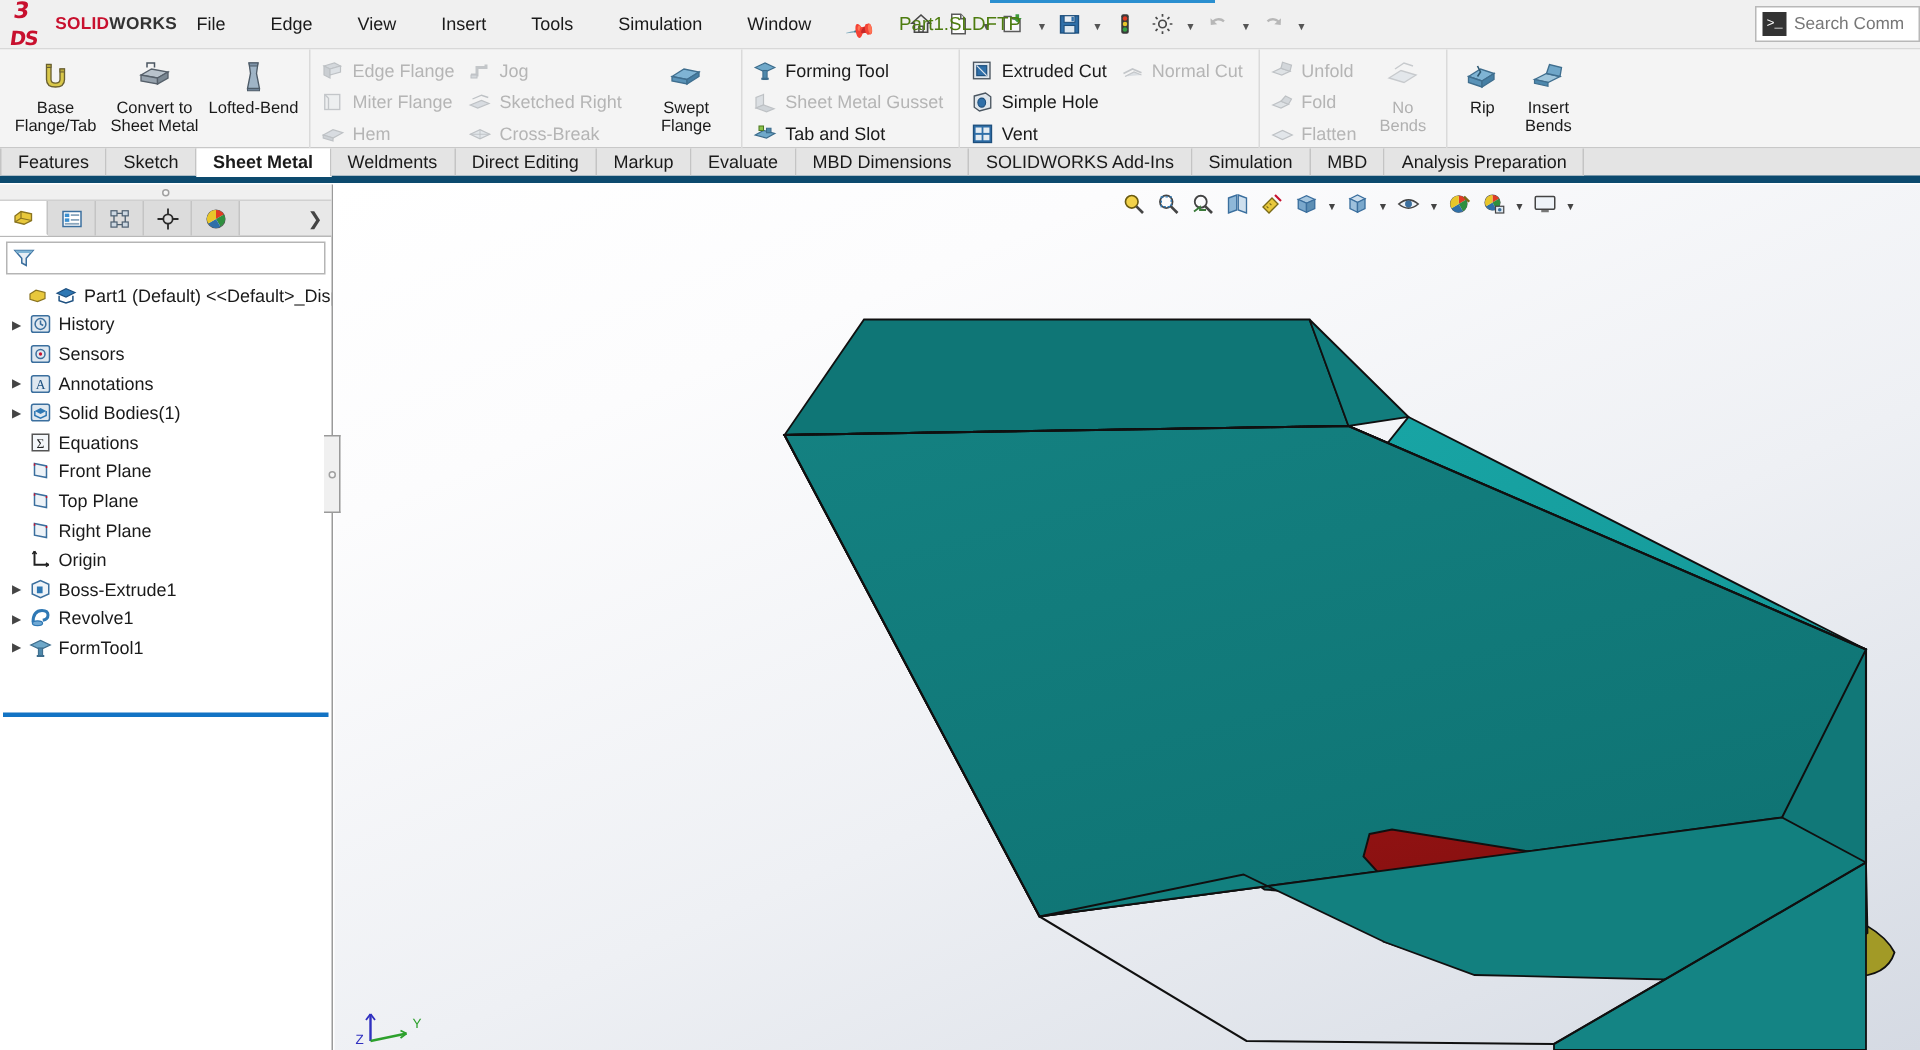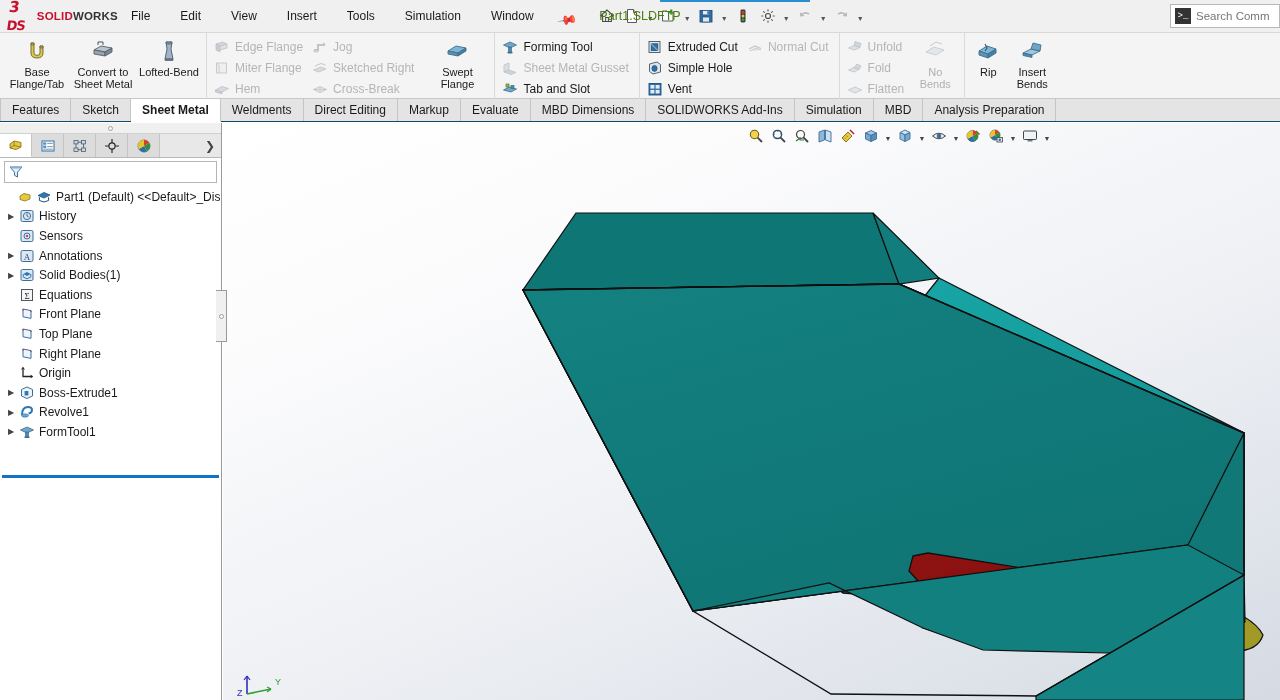--- a/index.html
+++ b/index.html
@@ -109,21 +109,21 @@
   .dropcaret {
     font-size: 7px; color: #555; margin-left: 2px; line-height: 1;
   }
   .icon16 { width: 16px; height: 16px; flex: 0 0 auto; display:block; }
   .icon24 { width: 24px; height: 24px; flex: 0 0 auto; display:block; }
 
   
   .cmdtabs {
     position: absolute; top: 99px; left: 0; width: 1280px; height: 23px;
     background: #e4e4e4; display: flex; align-items: stretch;
-    border-bottom: 1px solid #0c4a6e;
+    border-bottom: 5px solid #0c4a6e;
   }
   .ctab {
     padding: 0 11px; display: flex; align-items: center; font-size: 12px;
     color: #1a1a1a; border-right: 1px solid #c4c4c4; cursor: pointer;
     background: #e4e4e4; white-space: nowrap;
   }
   .ctab:first-child { border-left: 1px solid #c4c4c4; }
   .ctab.active {
     background: #ffffff; font-weight: bold; border-bottom: 1px solid #fff;
     margin-bottom: -1px;
@@ -219,21 +219,21 @@
 <div id="app">
 
   <div class="titlebar">
     <div class="sw-logo">
       <span class="ds">3 <span style="font-size:13px">DS</span></span>
       <span class="swname"><i>SOLID</i><span>WORKS</span></span>
     </div>
 
     <div class="menubar">
       <div class="menu-item">File</div>
-      <div class="menu-item">Edit</div>
+      <div class="menu-item">Edge</div>
       <div class="menu-item">View</div>
       <div class="menu-item">Insert</div>
       <div class="menu-item">Tools</div>
       <div class="menu-item">Simulation</div>
       <div class="menu-item">Window</div>
       <span class="pin-icon">📌</span>
     </div>
 
     <div class="qat">
 

